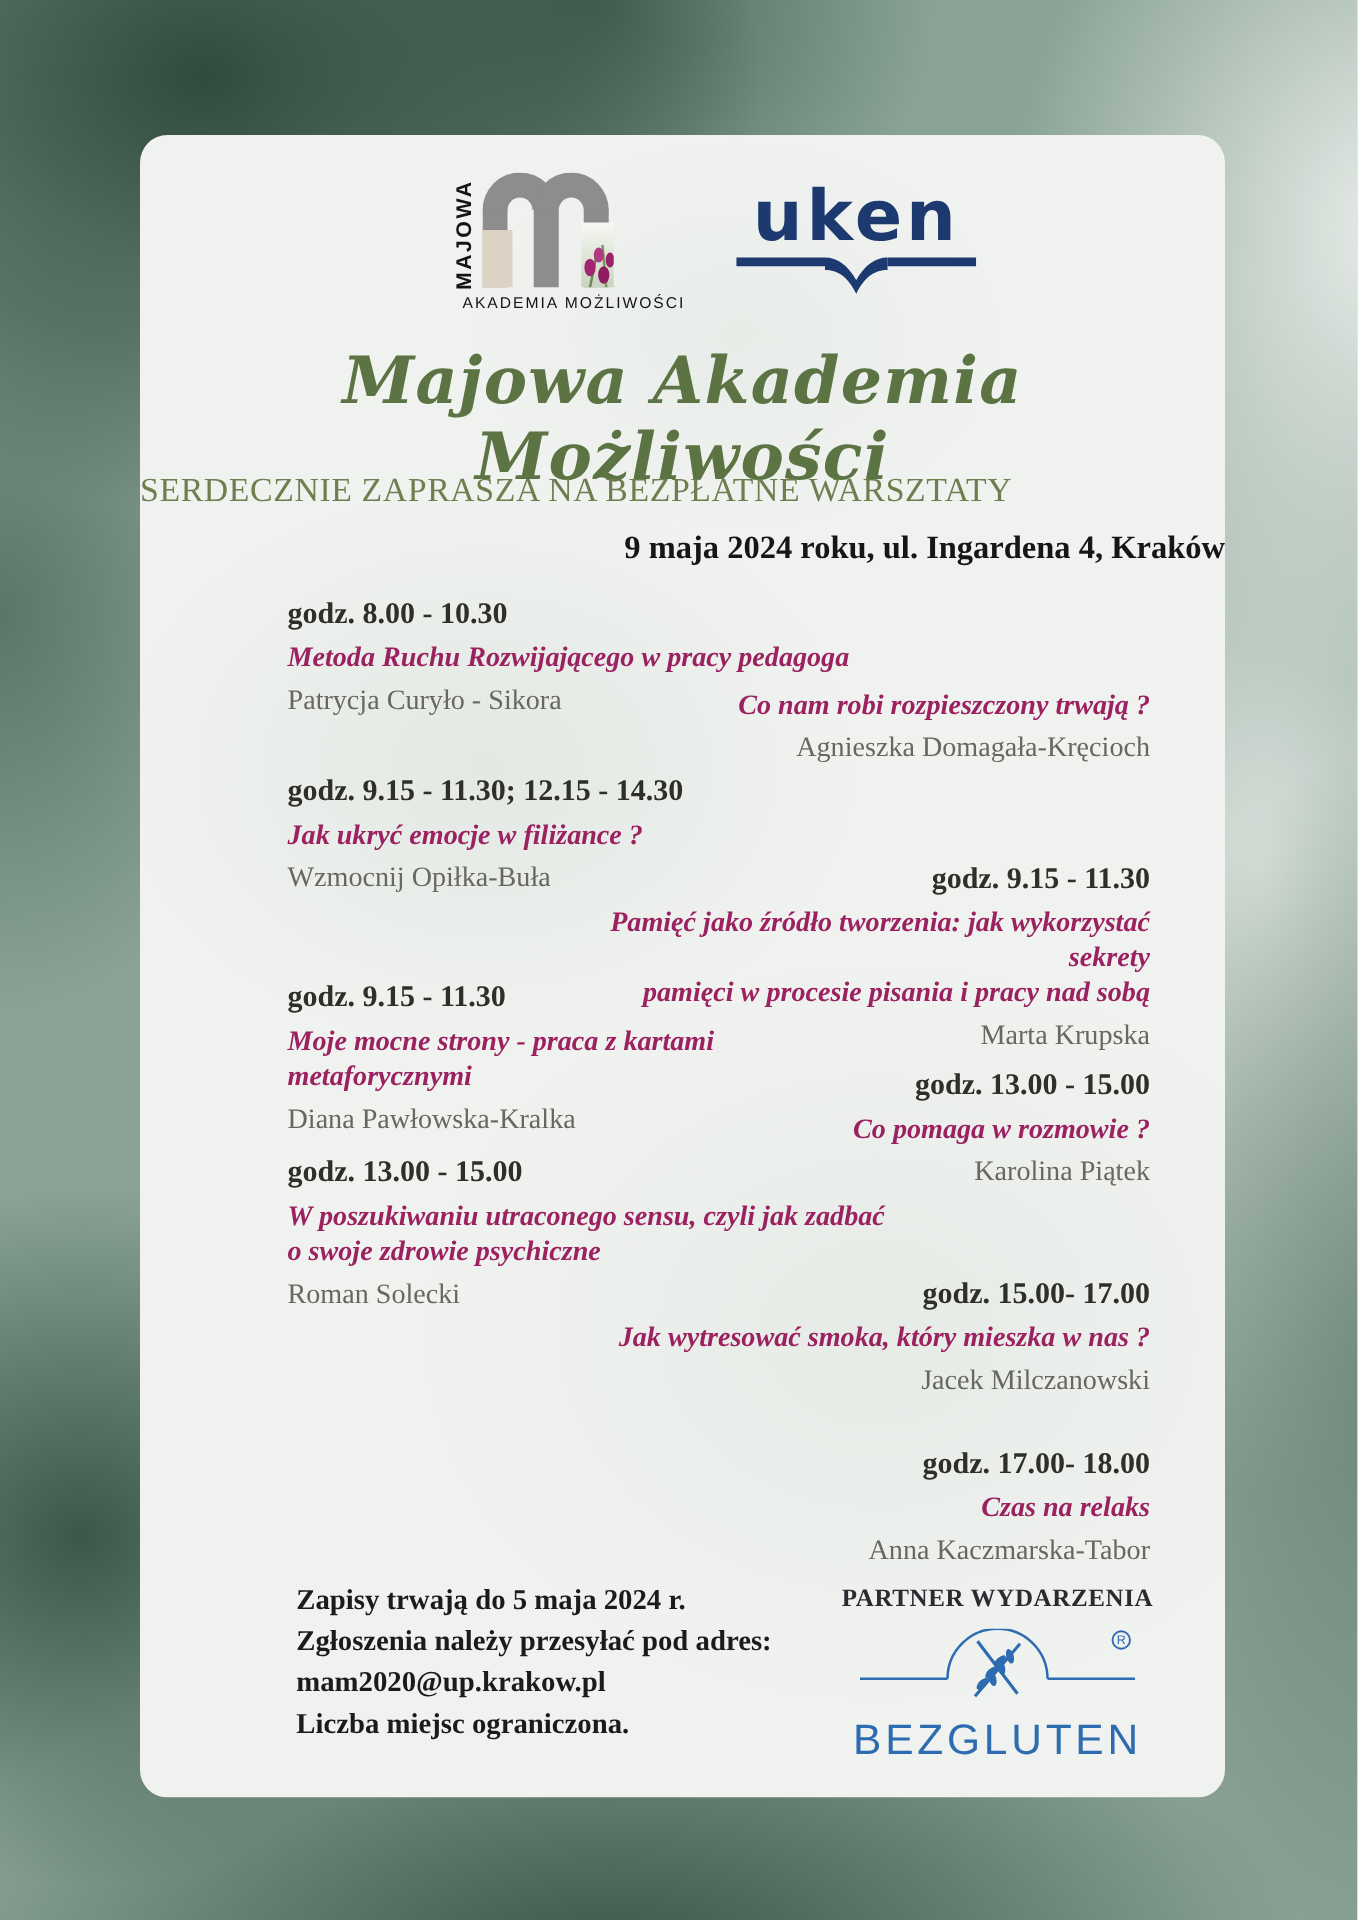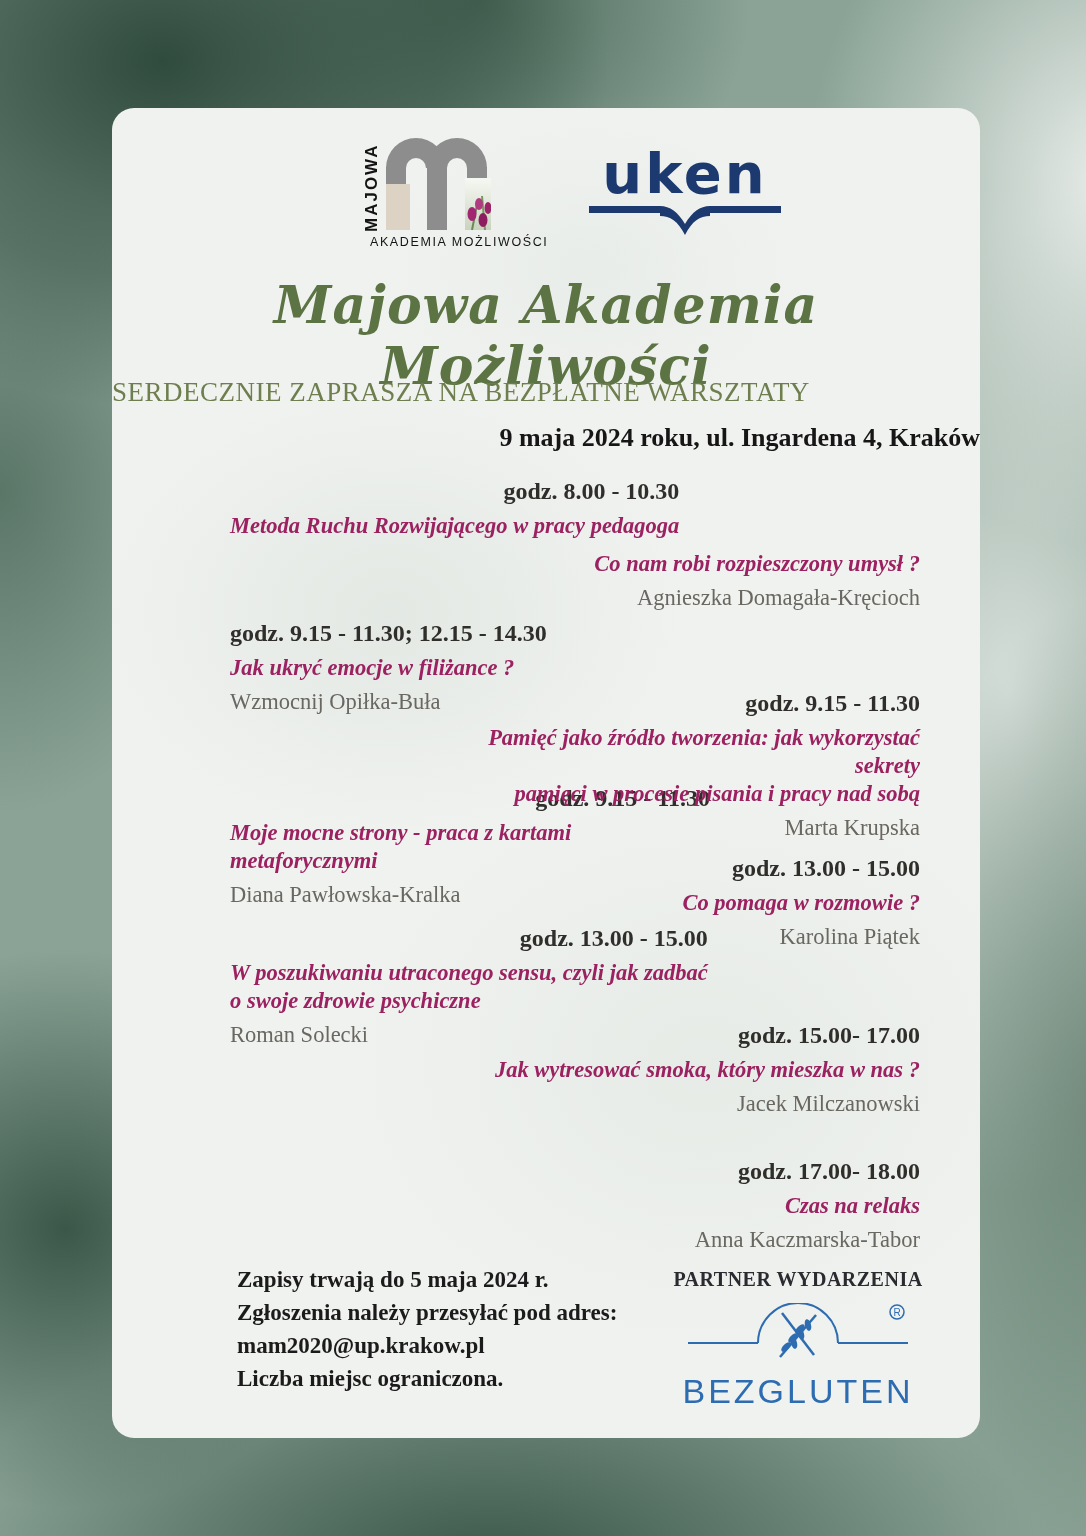--- a/index.html
+++ b/index.html
@@ -58,21 +58,21 @@
   .subtitle{
     position:absolute;top:269px;left:0;width:100%;
     font-size:27px;color:#6e7e4e;letter-spacing:0.5px;
   }
   .dateline{
     position:absolute;top:315px;left:0;width:100%;text-align:right;
     font-size:26px;font-weight:bold;color:#161616;
   }
   
   .ws{position:absolute;max-width:480px;}
-  .ws .time{font-size:24px;font-weight:bold;color:#2f2e2b;margin-bottom:7px;text-align:right;}
+  .ws .time{font-size:24px;font-weight:bold;color:#2f2e2b;margin-bottom:7px;}
   .ws .wtitle{font-size:22.5px;font-weight:bold;color:#9b2161;line-height:28px;margin-bottom:7px;white-space:pre-line;font-style:italic;}
   .ws .speaker{font-size:22.5px;color:#696761;}
   .ws-left{left:118px;text-align:left;}
   .ws-right{right:60px;text-align:right;}
   .slot-l1{top:370px;} .slot-l2{top:512px;} .slot-l3{top:677px;} .slot-l4{top:817px;} .slot-l5{top:984px;}
   .slot-r1{top:442px;} .slot-r2{top:582px;} .slot-r3{top:747px;} .slot-r4{top:914px;} .slot-r5{top:1050px;}
   
   .info{
     position:absolute;left:125px;top:1155px;
     font-size:23px;font-weight:bold;color:#1b1b1b;line-height:33px;
@@ -133,40 +133,41 @@
     </svg>
   </div>
 
   <div class="main-title">Majowa Akademia Możliwości</div>
   <div class="subtitle">SERDECZNIE ZAPRASZA NA BEZPŁATNE WARSZTATY</div>
   <div class="dateline">9 maja 2024 roku, ul. Ingardena 4, Kraków</div>
 
   <div class="ws ws-left slot-l1">
     <div class="time">godz. 8.00 - 10.30</div>
     <div class="wtitle">Metoda Ruchu Rozwijającego w pracy pedagoga</div>
+    <div class="speaker">Patrycja Curyło - Sikora</div>
   </div>
   <div class="ws ws-left slot-l2">
     <div class="time">godz. 9.15 - 11.30; 12.15 - 14.30</div>
     <div class="wtitle">Jak ukryć emocje w filiżance ?</div>
     <div class="speaker">Wzmocnij Opiłka-Buła</div>
   </div>
   <div class="ws ws-left slot-l3">
     <div class="time">godz. 9.15 - 11.30</div>
     <div class="wtitle">Moje mocne strony - praca z kartami metaforycznymi</div>
     <div class="speaker">Diana Pawłowska-Kralka</div>
   </div>
   <div class="ws ws-left slot-l4">
     <div class="time">godz. 13.00 - 15.00</div>
     <div class="wtitle">W poszukiwaniu utraconego sensu, czyli jak zadbać
 o swoje zdrowie psychiczne</div>
     <div class="speaker">Roman Solecki</div>
   </div>
 
   <div class="ws ws-right slot-r1">
-    <div class="wtitle">Co nam robi rozpieszczony umysł ?</div>
+    <div class="wtitle">Co nam robi rozpieszczony trwają ?</div>
     <div class="speaker">Agnieszka Domagała-Kręcioch</div>
   </div>
   <div class="ws ws-right slot-r2">
     <div class="time">godz. 9.15 - 11.30</div>
     <div class="wtitle">Pamięć jako źródło tworzenia: jak wykorzystać sekrety
 pamięci w procesie pisania i pracy nad sobą</div>
     <div class="speaker">Marta Krupska</div>
   </div>
   <div class="ws ws-right slot-r3">
     <div class="time">godz. 13.00 - 15.00</div>

